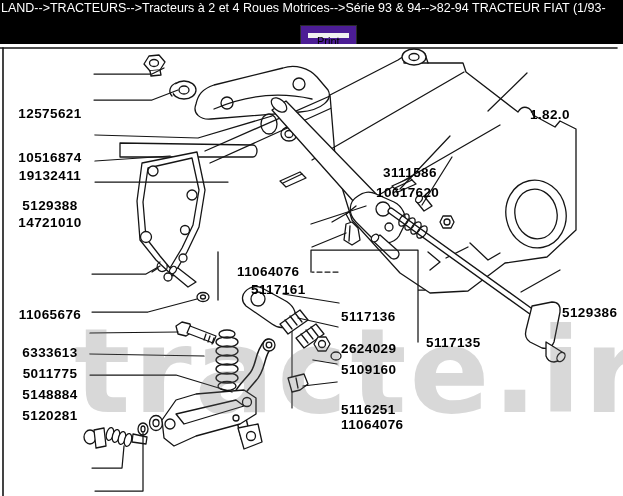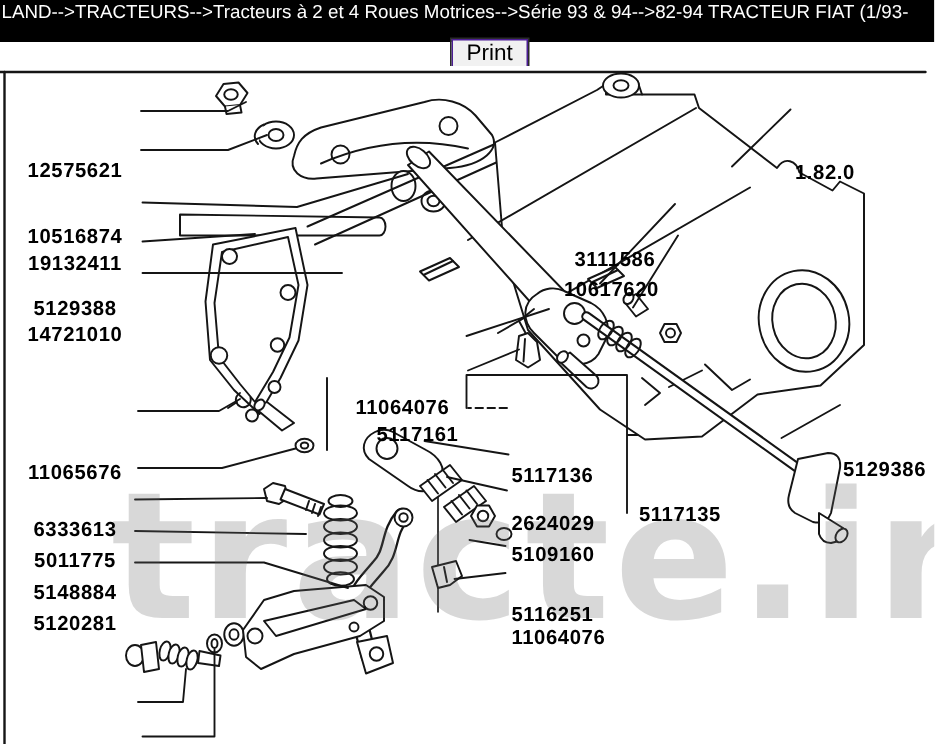--- a/index.html
+++ b/index.html
@@ -1,24 +1,24 @@
 <!DOCTYPE html>
 <html><head>
 <meta charset="utf-8">
 <style>
   html,body{margin:0;padding:0;background:#fff;}
   .screen{position:relative;width:623px;height:496px;background:#fff;overflow:hidden;
           font-family:"Liberation Sans",sans-serif;}
   
-  .topbar{position:absolute;left:0;top:0;width:623px;height:28px;background:#000;}
+  .topbar{position:absolute;left:0;top:0;width:623px;height:44px;background:#000;}
   .breadcrumb{position:absolute;left:1px;top:1px;color:#fff;font-size:12.5px;
               white-space:nowrap;letter-spacing:0px;}
   .print-btn{position:absolute;left:301px;top:26px;height:19px;padding:0 9px;
-             background:#f1f1f1;border:1px solid #4c1d95;outline:1px solid #2a2a2a;
-             font-family:"Liberation Sans",sans-serif;font-size:15px;color:#000;
+             background:#f1f1f1;border:7px solid #4c1d95;outline:1px solid #2a2a2a;
+             font-family:"Liberation Sans",sans-serif;font-size:11px;color:#000;
              line-height:17px;cursor:pointer;}
   
   .diagram{position:absolute;left:0;top:44px;width:623px;height:452px;background:#fff;}
   .diagram svg{position:absolute;left:0;top:0;}
   .watermark{position:absolute;left:74px;top:268px;font-size:118px;font-weight:bold;
              line-height:1;letter-spacing:3px;color:rgba(105,105,105,0.26);
              font-family:"DejaVu Sans",sans-serif;pointer-events:none;white-space:nowrap;z-index:3;}
   .pn{position:absolute;font-weight:bold;font-size:13.5px;letter-spacing:0.4px;
       color:#000;white-space:nowrap;z-index:4;}
   .pn-r{left:10px;width:80px;text-align:center;}

